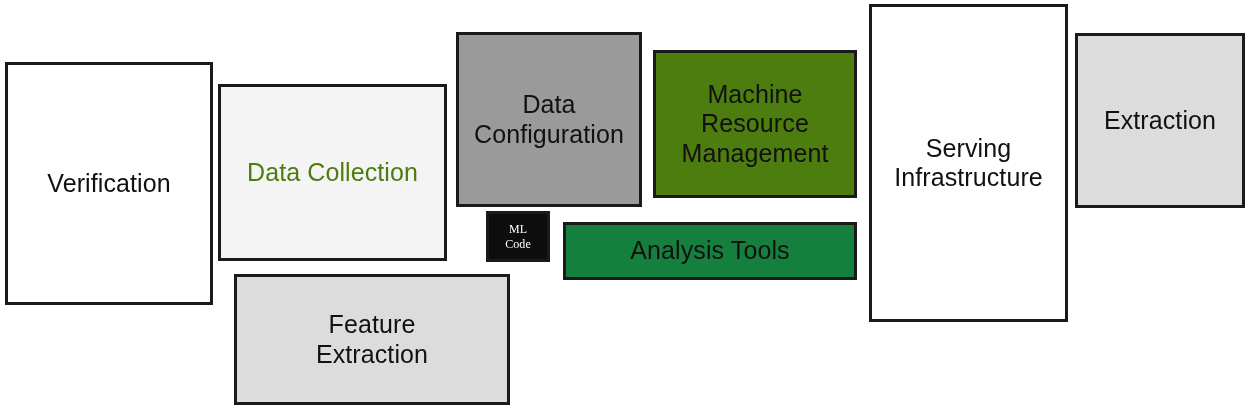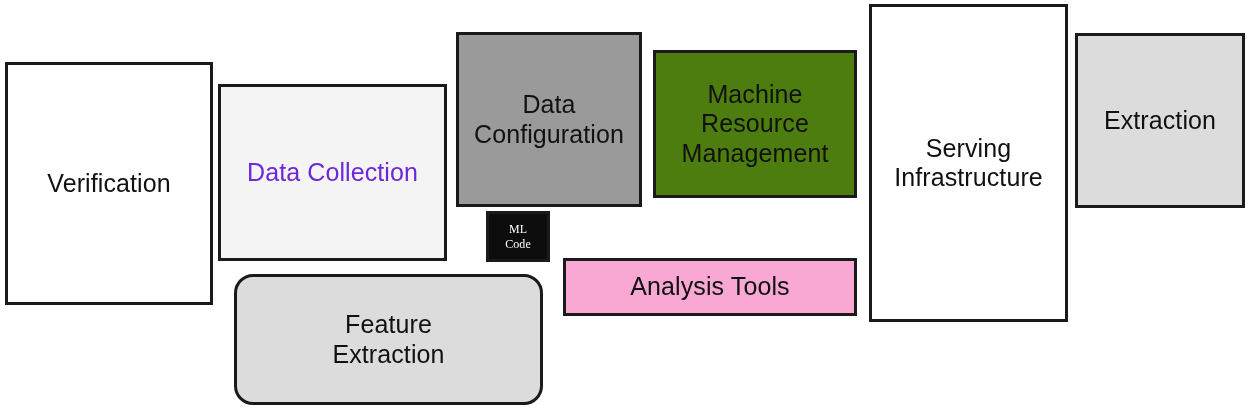--- a/index.html
+++ b/index.html
@@ -36,27 +36,27 @@
     width: 100%;
     white-space: pre-line;
   }
   
 </style>
 </head>
 <body>
 
 <div id="canvas" style="width: 1250px; height: 415px; background: rgb(255, 255, 255);">
     <div class="node" style="left: 5px; top: 62px; width: 208px; height: 243px; background: rgb(255, 255, 255); border-color: rgb(26, 26, 26); color: rgb(17, 17, 17); font-size: 25px;"><span class="node-label">Verification</span></div>
-    <div class="node" style="left: 218px; top: 84px; width: 229px; height: 177px; background: rgb(244, 244, 244); border-color: rgb(26, 26, 26); color: #6d28d9; font-size: 25px;"><span class="node-label">Data Collection</span></div>
-    <div class="node" style="left: 234px; top: 274px; width: 309px; height: 131px; background: rgb(220, 220, 220); border-color: rgb(26, 26, 26); color: rgb(17, 17, 17); font-size: 25px; border-radius: 19px;"><span class="node-label">Feature
+    <div class="node" style="left: 218px; top: 84px; width: 229px; height: 177px; background: rgb(244, 244, 244); border-color: rgb(26, 26, 26); color: #4d7c0f; font-size: 25px;"><span class="node-label">Data Collection</span></div>
+    <div class="node" style="left: 234px; top: 274px; width: 276px; height: 131px; background: rgb(220, 220, 220); border-color: rgb(26, 26, 26); color: rgb(17, 17, 17); font-size: 25px;"><span class="node-label">Feature
 Extraction</span></div>
     <div class="node" style="left: 456px; top: 32px; width: 186px; height: 175px; background: rgb(154, 154, 154); border-color: rgb(26, 26, 26); color: rgb(17, 17, 17); font-size: 25px;"><span class="node-label">Data
 Configuration</span></div>
     <div class="node" style="left: 486px; top: 211px; width: 64px; height: 51px; background: rgb(13, 13, 13); border-color: rgb(26, 26, 26); color: rgb(255, 255, 255); font-size: 12px; font-family: Liberation Serif, serif;"><span class="node-label">ML
 Code</span></div>
     <div class="node" style="left: 653px; top: 50px; width: 204px; height: 148px; background: #4d7c0f; border-color: rgb(26, 26, 26); color: rgb(17, 17, 17); font-size: 25px;"><span class="node-label">Machine
 Resource
 Management</span></div>
-    <div class="node" style="left: 563px; top: 222px; width: 294px; height: 58px; background: #f9a8d4; border-color: rgb(26, 26, 26); color: rgb(17, 17, 17); font-size: 25px; margin-top: 36px;"><span class="node-label">Analysis Tools</span></div>
+    <div class="node" style="left: 563px; top: 222px; width: 294px; height: 58px; background: #15803d; border-color: rgb(26, 26, 26); color: rgb(17, 17, 17); font-size: 25px;"><span class="node-label">Analysis Tools</span></div>
     <div class="node" style="left: 869px; top: 4px; width: 199px; height: 318px; background: rgb(255, 255, 255); border-color: rgb(26, 26, 26); color: rgb(17, 17, 17); font-size: 25px;"><span class="node-label">Serving
 Infrastructure</span></div>
     <div class="node" style="left: 1075px; top: 33px; width: 170px; height: 175px; background: rgb(220, 220, 220); border-color: rgb(26, 26, 26); color: rgb(17, 17, 17); font-size: 25px;"><span class="node-label">Extraction</span></div>
   </div>
 
 </body></html>

